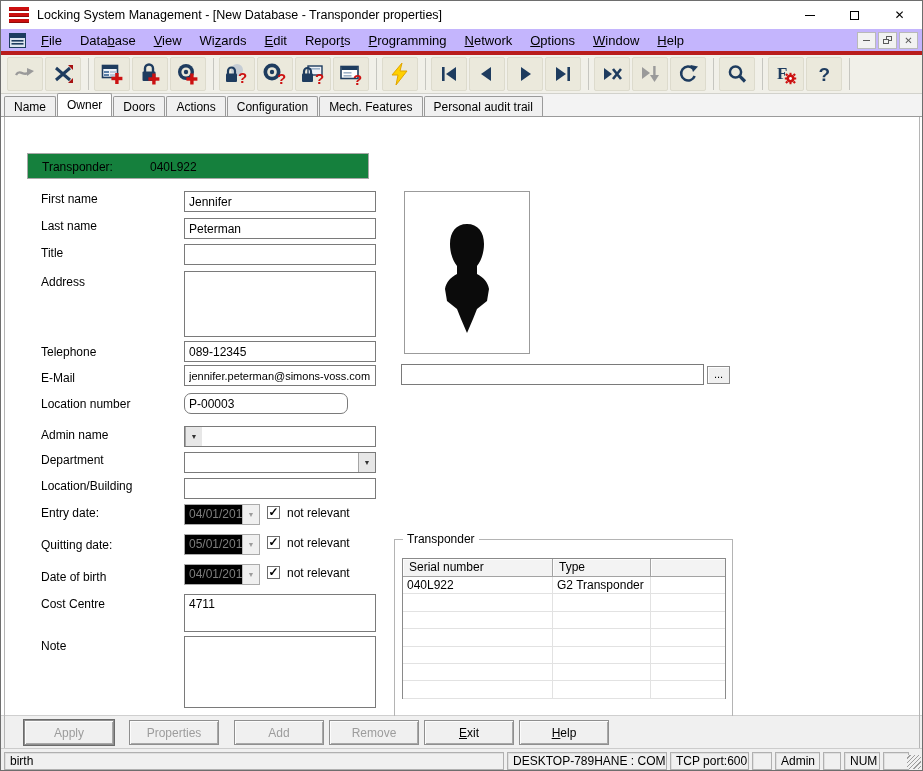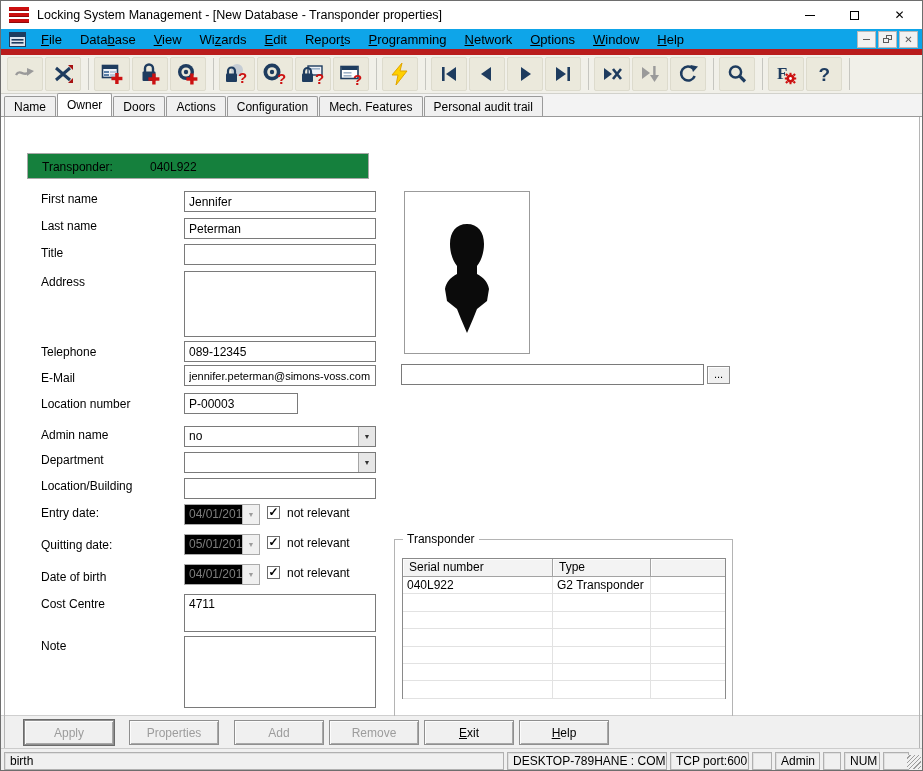--- a/index.html
+++ b/index.html
@@ -14,22 +14,22 @@
   .app-logo { width:20px; height:16px; margin-left:8px; display:flex; flex-direction:column; justify-content:space-between; }
   .app-logo span { height:4px; background:#cc0f0f; border-bottom:1px solid #8f0a0a; }
   .title-text { margin-left:8px; font-size:12.5px; color:#000; }
   .win-ctrls { margin-left:auto; display:flex; height:28px; }
   .win-btn { width:45px; height:28px; display:flex; align-items:center; justify-content:center; }
   .glyph-min { width:10px; height:1px; background:#000; }
   .glyph-max { width:9px; height:9px; border:1px solid #000; }
   .glyph-close { font-size:12px; color:#000; line-height:1; }
 
   
-  .menubar { position:absolute; top:28px; left:0; right:0; height:26px; background:#0ea5e9;
-             display:flex; align-items:center; border-bottom:6px solid #b91c1c; }
+  .menubar { position:absolute; top:28px; left:0; right:0; height:26px; background:#c4b5fd;
+             display:flex; align-items:center; border-bottom:4px solid #b91c1c; }
   .mdi-doc { margin:0 6px 0 8px; display:flex; }
   .mi { font-size:13px; color:#000; padding:3px 9px; cursor:default; }
   .mdi-ctrls { margin-left:auto; margin-right:4px; display:flex; gap:2px; }
   .mdi-btn { width:19px; height:17px; background:#f2f2f2; border:1px solid #b9b9b9;
              display:flex; align-items:center; justify-content:center; color:#5a5a5a; font-size:10px; }
   .glyph-min-s { width:7px; height:1px; background:#5a5a5a; }
   .glyph-restore { position:relative; width:9px; height:8px; }
   .glyph-restore i { position:absolute; display:block; width:6px; height:5px; border:1px solid #5a5a5a; background:#f2f2f2; }
   .glyph-restore i:first-child { right:0; top:0; }
   .glyph-restore i:last-child { left:0; bottom:0; }
@@ -375,24 +375,23 @@
     <span class="flabel" style="top:453px">Date of birth</span>
     <span class="flabel" style="top:480px">Cost Centre</span>
     <span class="flabel" style="top:522px">Note</span>
 
     <input class="txt" style="left: 183px; top: 101px; width: 192px;" value="Peterman">
     <input class="txt" style="left: 183px; top: 74px; width: 192px;" value="Jennifer">
     <input class="txt" style="left: 183px; top: 127px; width: 192px;" value="">
     <textarea class="txt" style="left: 183px; top: 154px; width: 192px; height: 66px;"></textarea>
     <input class="txt" style="left: 183px; top: 224px; width: 192px;" value="089-12345">
     <input class="txt small" style="left: 183px; top: 248px; width: 192px;" value="jennifer.peterman@simons-voss.com">
-    <input class="txt" style="left: 183px; top: 276px; width: 114px;" value="P-00003">
+    <input class="txt" style="left: 183px; top: 276px; width: 164px; border-radius: 7px;" value="P-00003">
 
     <div class="combo" style="left:183px; top:309px; width:192px">
-      <span class="combo-text">no</span>
       <span class="combo-btn">
           <span class="combo-arrow">▼</span>
         </span>
     </div>
     <div class="combo" style="left:183px; top:335px; width:192px">
       <span class="combo-text"></span>
       <span class="combo-btn">
           <span class="combo-arrow">▼</span>
         </span>
     </div>

